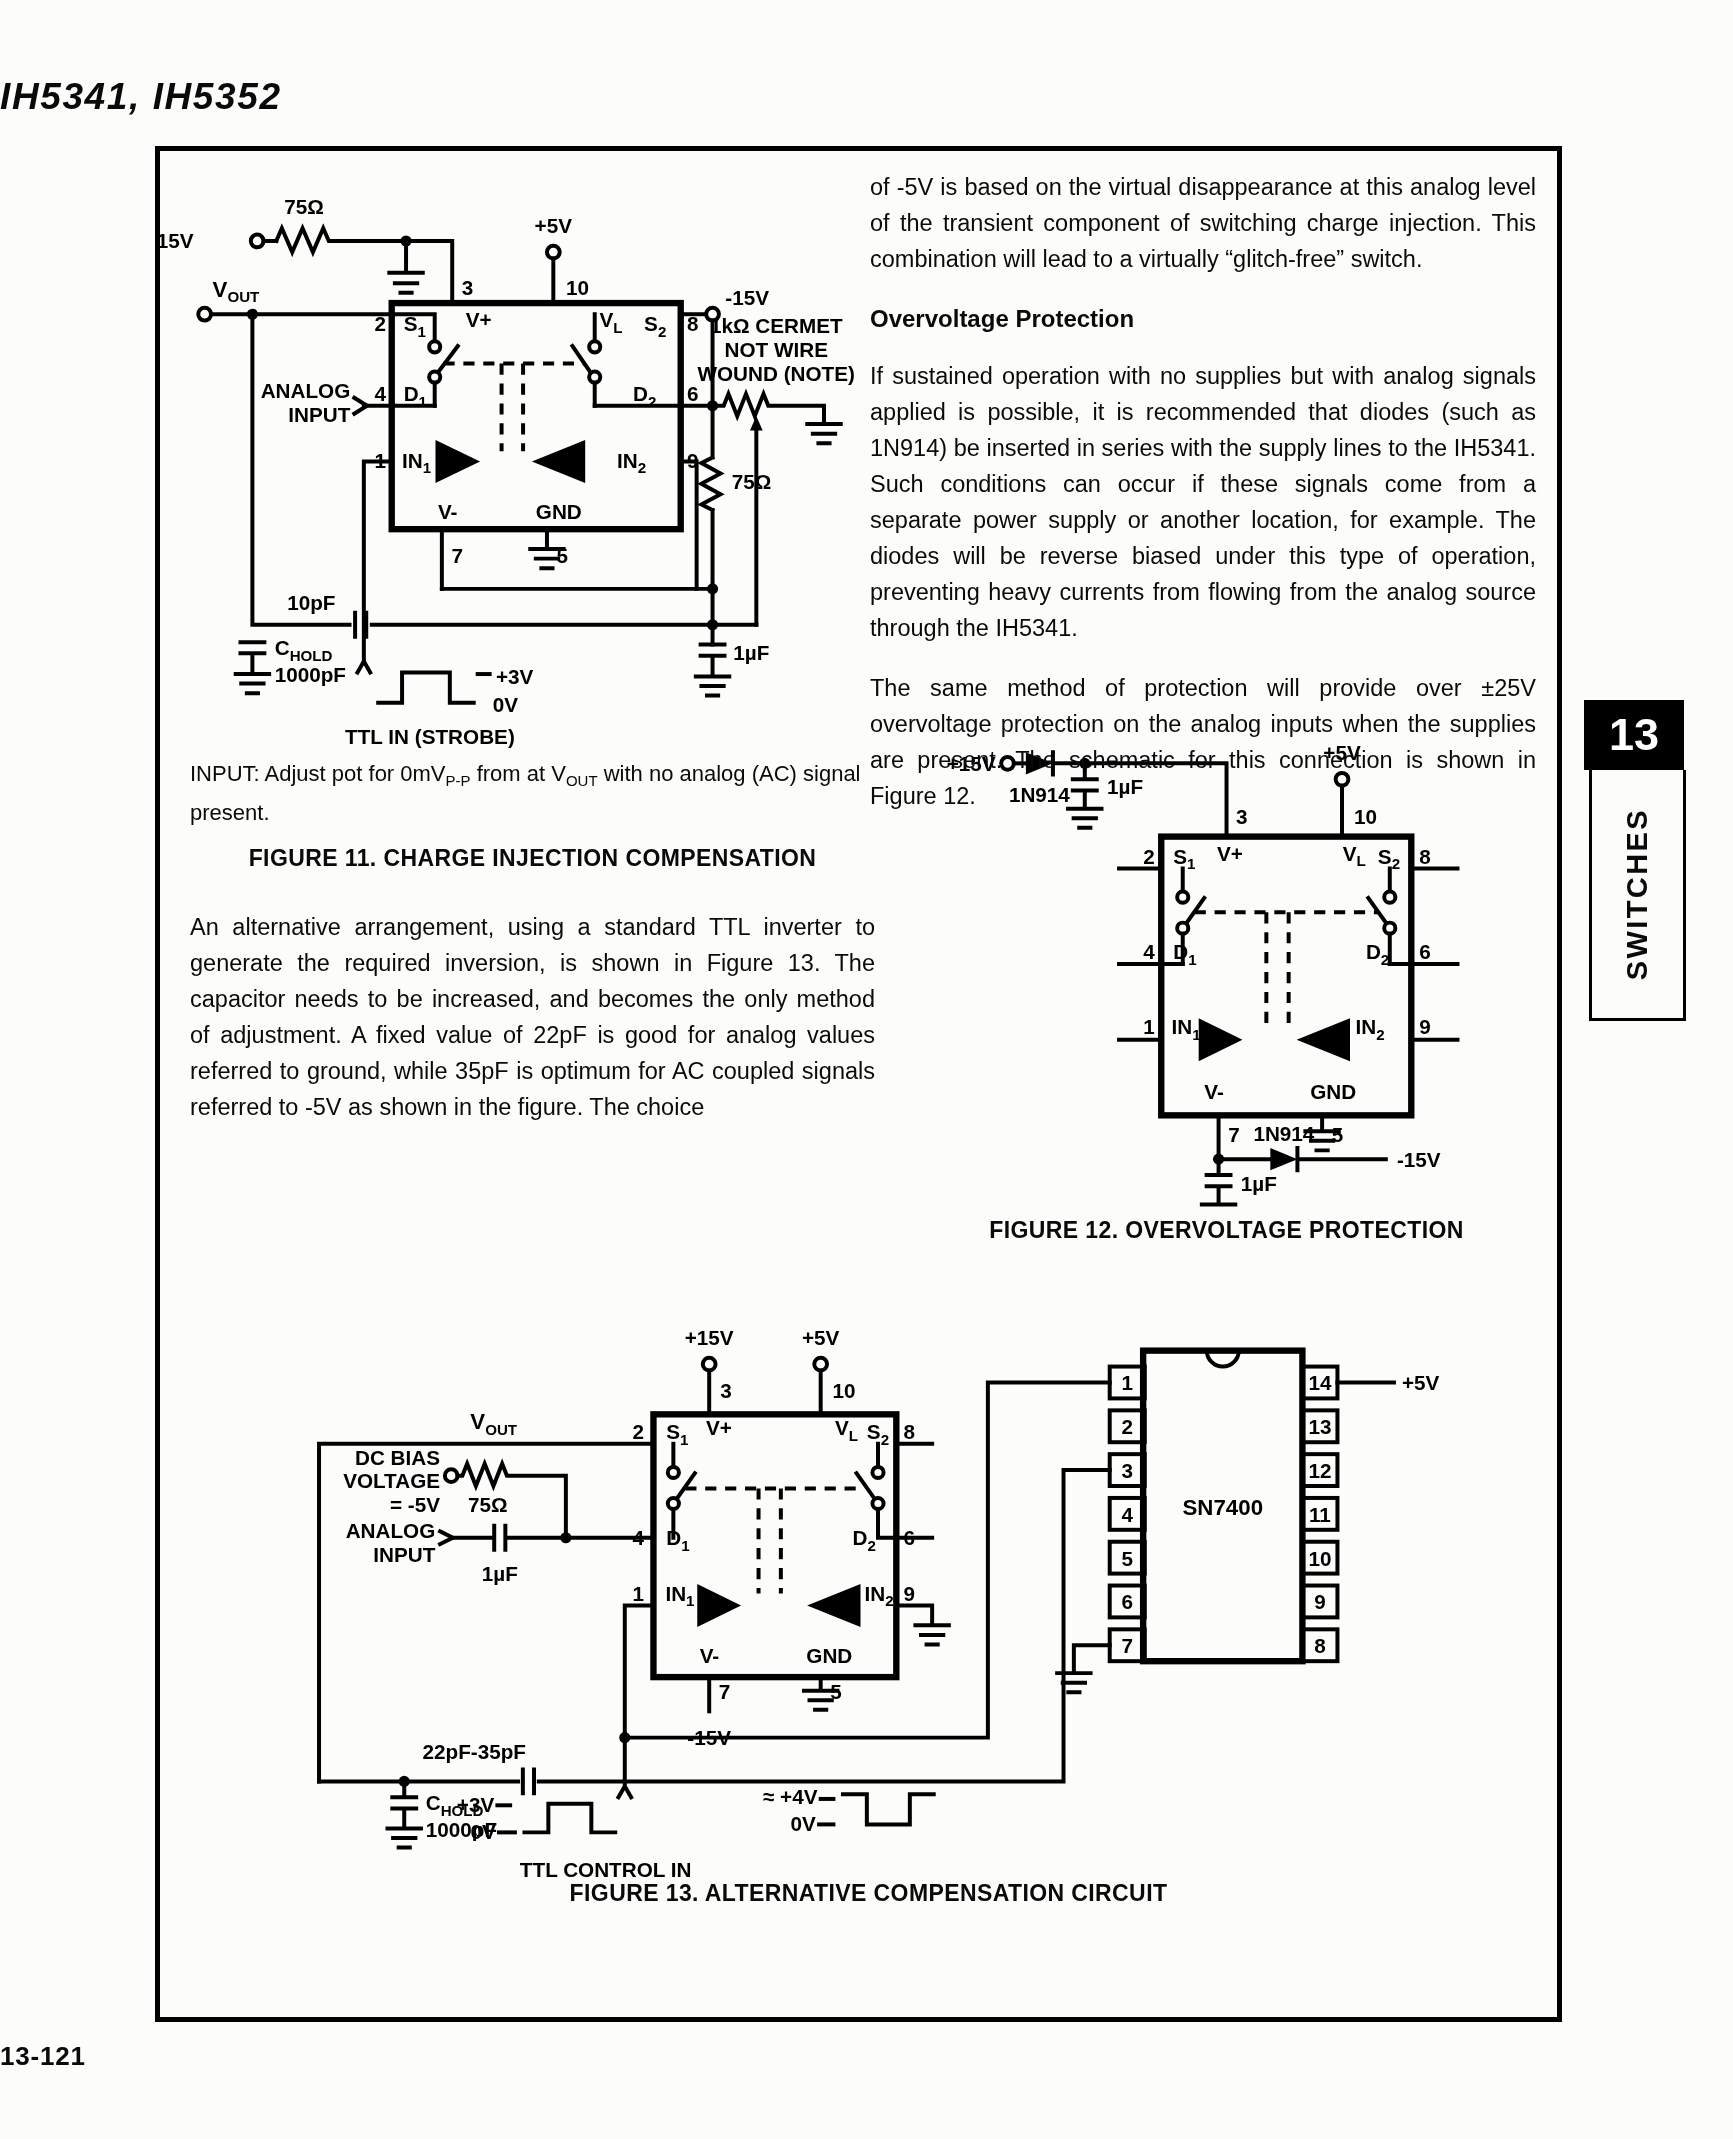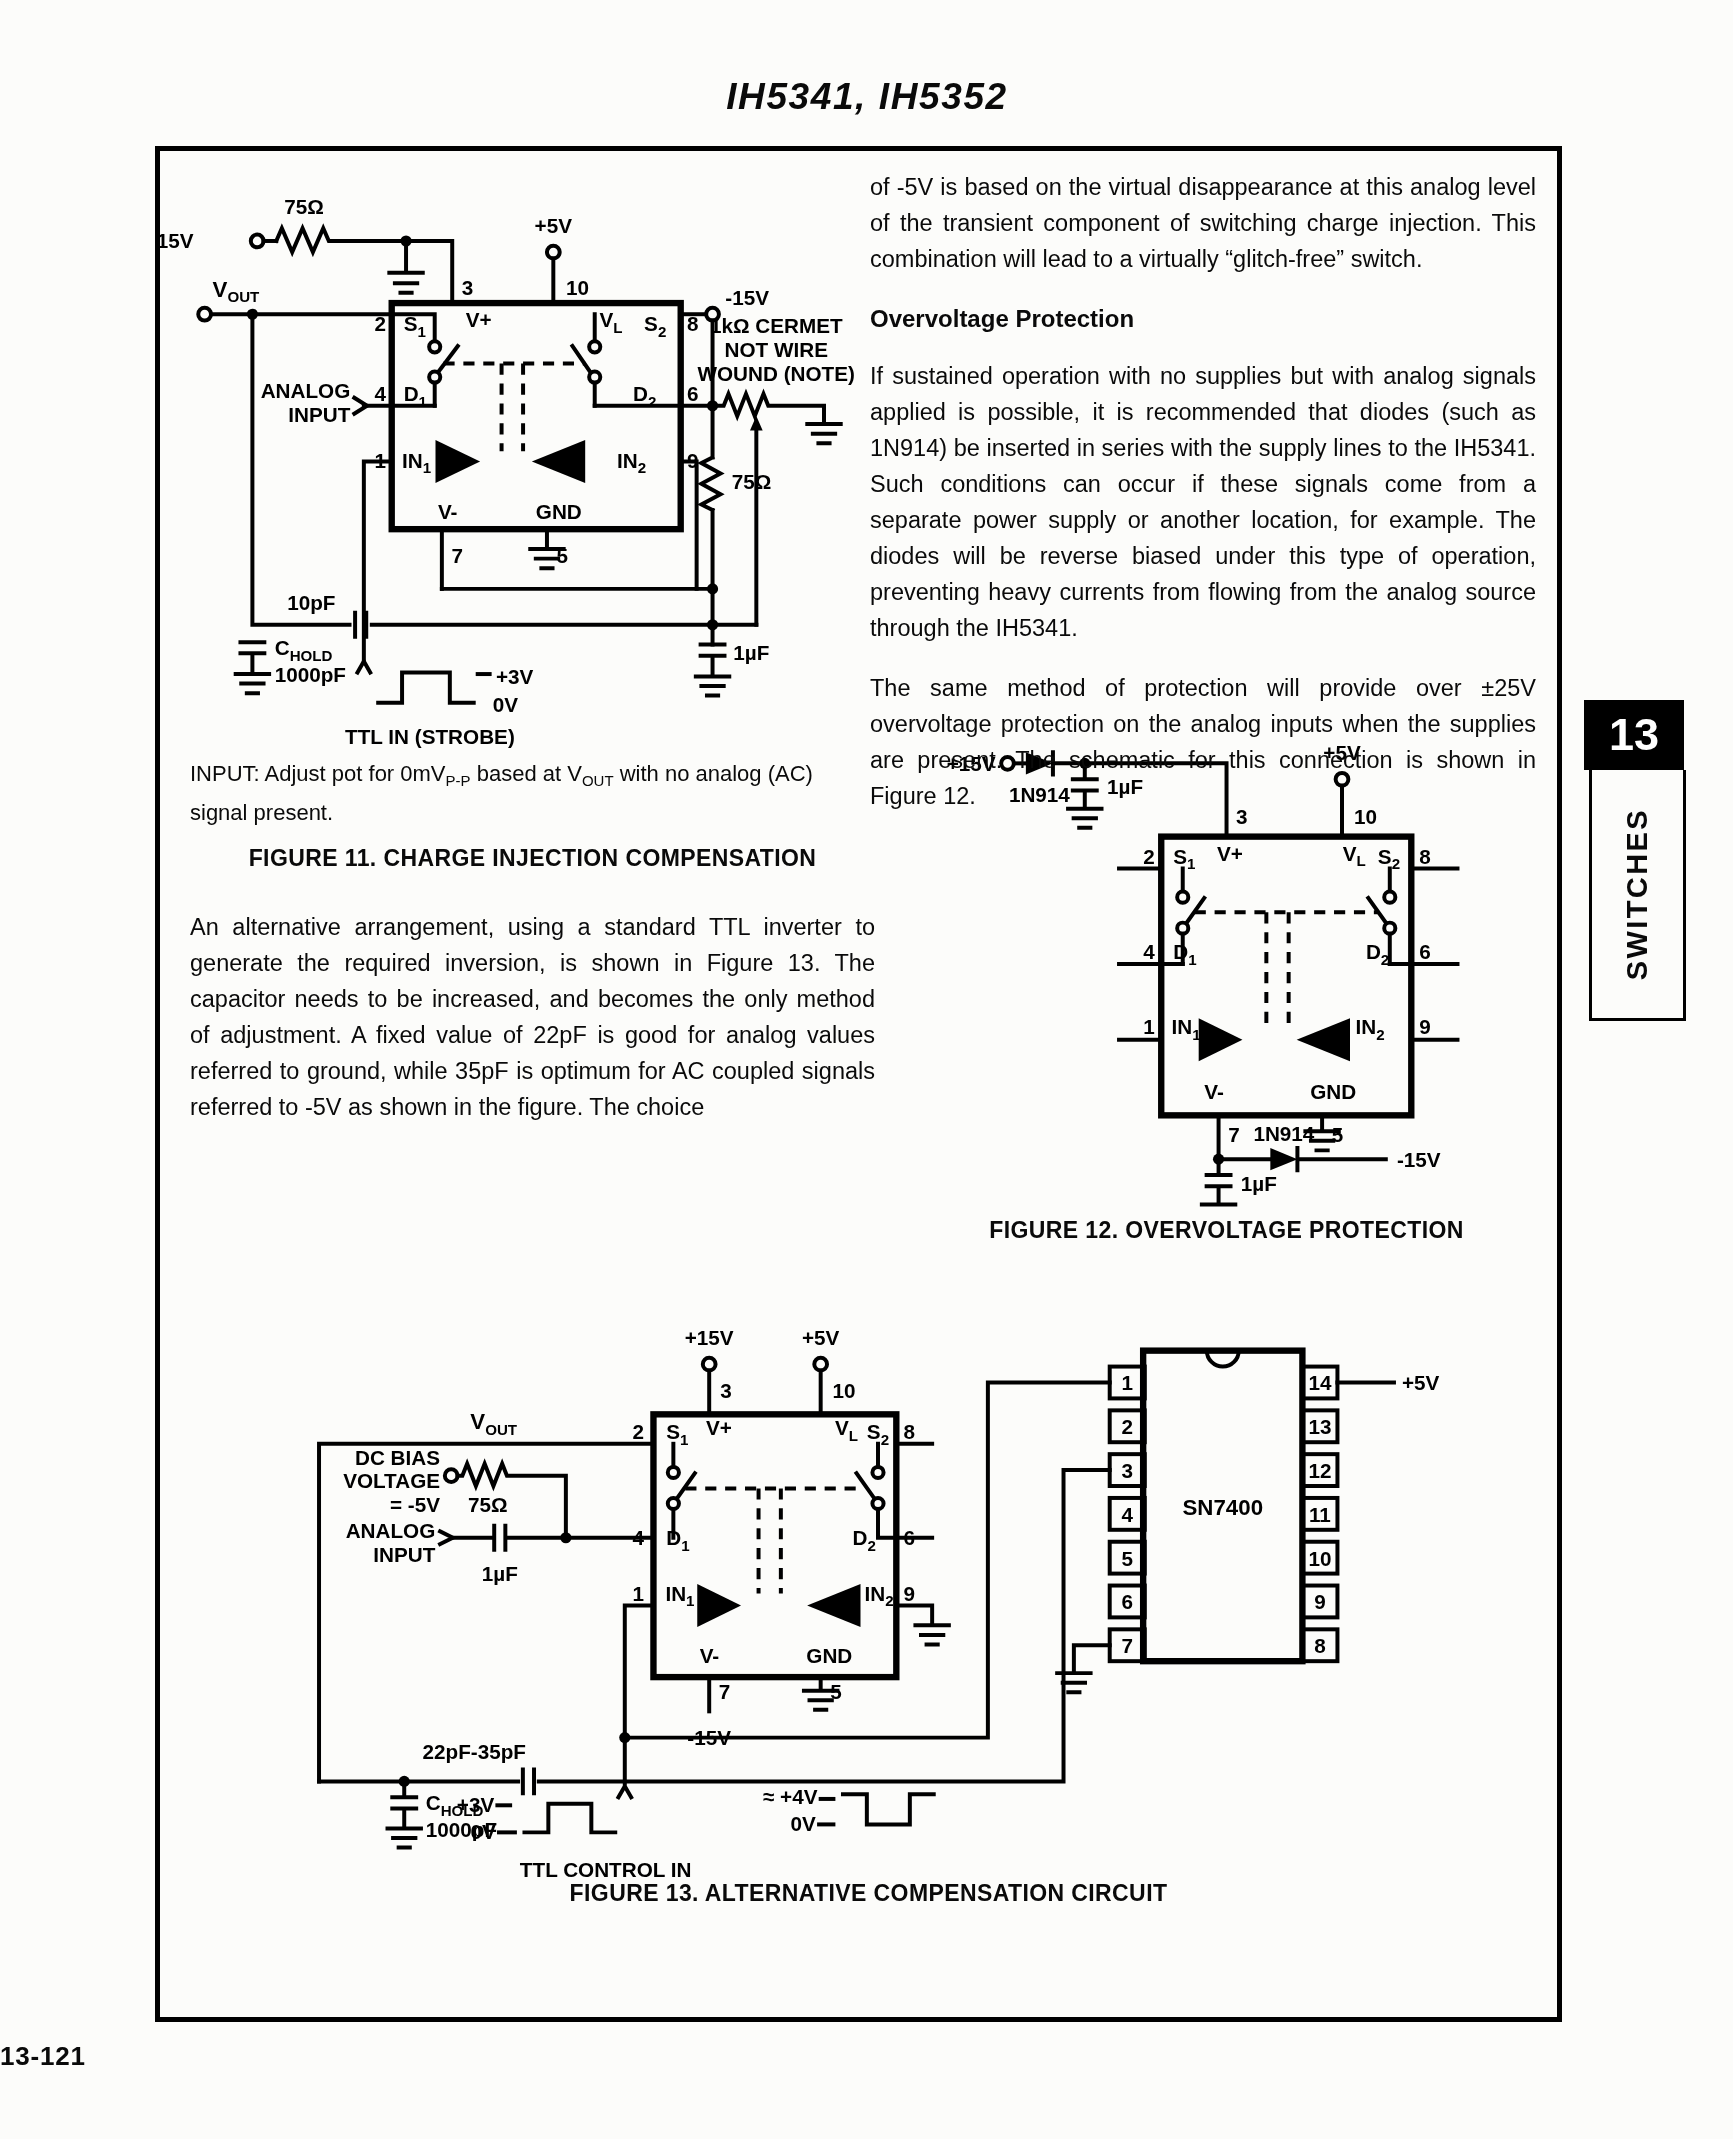--- a/index.html
+++ b/index.html
@@ -1,17 +1,17 @@
 <!DOCTYPE html>
 <html style="font-size:12.7px"><head>
 <meta charset="utf-8">
 <style>
   html,body{margin:0;padding:0;background:#e8e8e6;}
   .page{position:relative;width:1734px;height:2140px;background:#fcfcfa;font-family:"Liberation Sans",sans-serif;color:#0a0a0a;overflow:hidden;}
-  .title{position:absolute;top:76px;left:0;width:100%;text-align:center;font-size:37px;font-weight:bold;font-style:italic;letter-spacing:1.6px;}
+  .title{position:absolute;top:76px;left:0;width:100%;text-align:left;font-size:37px;font-weight:bold;font-style:italic;letter-spacing:1.6px;}
   .border-box{position:absolute;left:155px;top:146px;width:1397px;height:1866px;border:5.6px solid #000;}
   .col{position:absolute;font-size:23.5px;line-height:36px;text-align:justify;}
   .col p{margin:0 0 24px 0;}
   .col-right{left:870px;top:169px;width:666px;}
   .col-left{left:190px;top:758px;width:685px;}
   .subheading{font-weight:bold;font-size:24px;margin:4.8px 0 21px 0;text-align:left;}
   .note{font-size:22px;line-height:32px;text-align:left;margin-bottom:11px;}
   sub{font-size:15px;}
   .figcap{font-weight:bold;font-size:23px;text-align:center;letter-spacing:0.4px;}
   .cap11{margin:8px 0 33px 0;}
@@ -375,21 +375,21 @@
   </svg>
 
   <div class="col col-right">
     <p>of -5V is based on the virtual disappearance at this analog level of the transient component of switching charge injection. This combination will lead to a virtually “glitch-free” switch.</p>
     <div class="subheading">Overvoltage Protection</div>
     <p>If sustained operation with no supplies but with analog signals applied is possible, it is recommended that diodes (such as 1N914) be inserted in series with the supply lines to the IH5341. Such conditions can occur if these signals come from a separate power supply or another location, for example. The diodes will be reverse biased under this type of operation, preventing heavy currents from flowing from the analog source through the IH5341.</p>
     <p>The same method of protection will provide over ±25V overvoltage protection on the analog inputs when the supplies are present. The schematic for this connection is shown in Figure 12.</p>
   </div>
 
   <div class="col col-left">
-    <div class="note"><span>INPUT:  Adjust pot for 0mV</span><sub>P-P</sub><span> based at V</span><sub>OUT</sub><span> with no analog (AC) signal present.</span></div>
+    <div class="note"><span>INPUT:  Adjust pot for 0mV</span><sub>P-P</sub><span> from at V</span><sub>OUT</sub><span> with no analog (AC) signal present.</span></div>
     <div class="figcap cap11">FIGURE 11.  CHARGE INJECTION COMPENSATION</div>
     <p>An alternative arrangement, using a standard TTL inverter to generate the required inversion, is shown in Figure 13. The capacitor needs to be increased, and becomes the only method of adjustment. A fixed value of 22pF is good for analog values referred to ground, while 35pF is optimum for AC coupled signals referred to -5V as shown in the figure. The choice</p>
   </div>
 
   <div class="figcap cap12">FIGURE 12.  OVERVOLTAGE PROTECTION</div>
   <div class="figcap cap13">FIGURE 13.  ALTERNATIVE COMPENSATION CIRCUIT</div>
 
   <div class="tab13">
       <span>13</span>
     </div>

